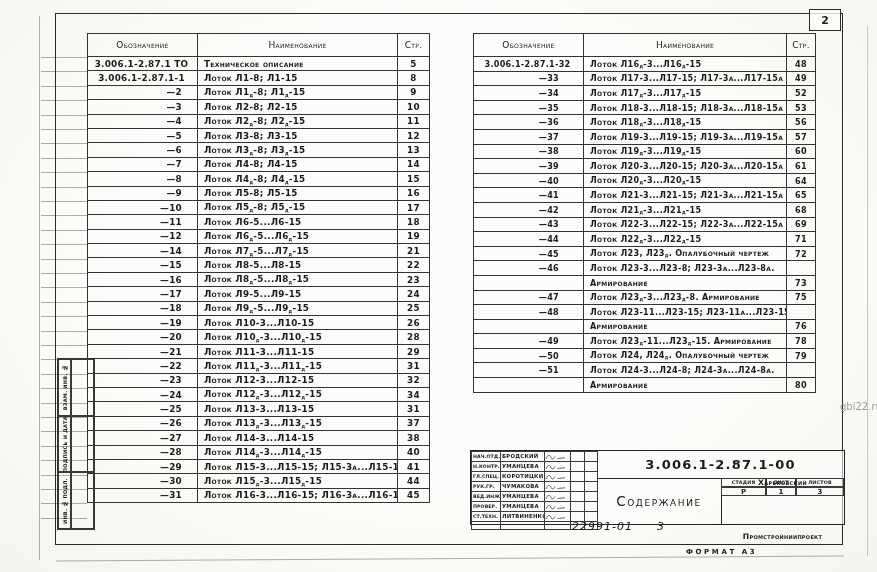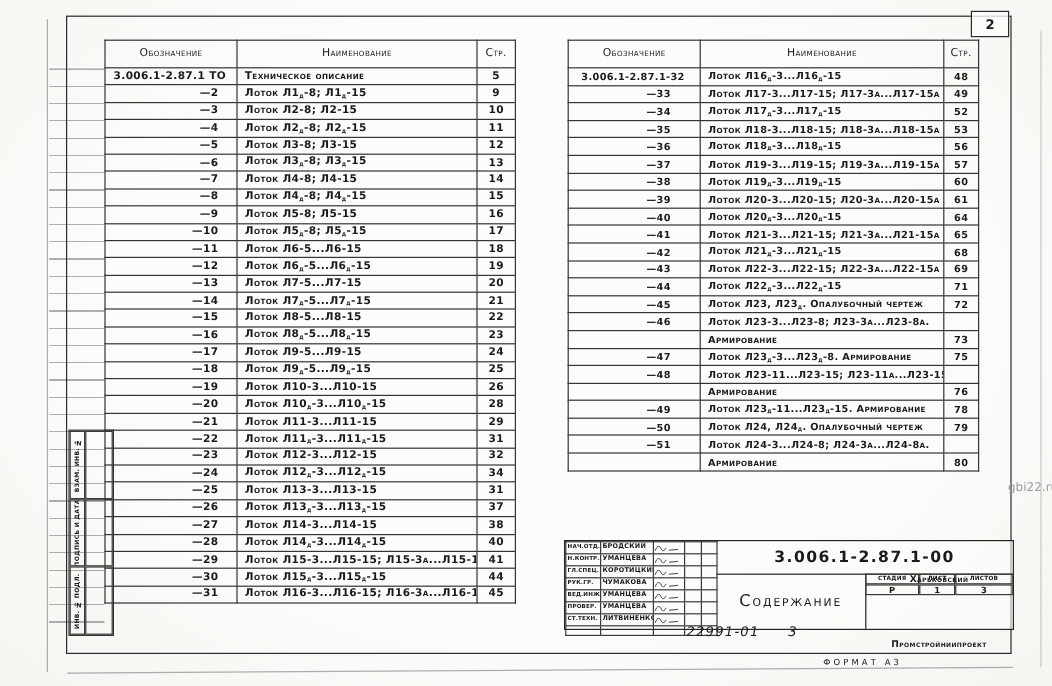--- a/index.html
+++ b/index.html
@@ -62,21 +62,21 @@
   .mini > div{border:1px solid #3a3a3a;display:flex;align-items:center;justify-content:center;overflow:hidden;}
   .mini .lab{font-size:4.8px;text-transform:uppercase;font-weight:bold;letter-spacing:.2px;}
   .mini .val{font-size:7px;font-weight:bold;}
   .org{position:absolute;left:250px;top:45px;width:123px;height:28px;
     display:flex;flex-direction:column;align-items:center;justify-content:center;
     font-size:7.6px;line-height:8.6px;font-variant:small-caps;font-weight:bold;letter-spacing:.3px;gap:45px;}
 
   
   .jobnum{position:absolute;left:572px;top:520px;font-style:italic;font-size:11px;letter-spacing:1px;font-weight:normal;}
   .jobnum .b{margin-left:24px;}
-  .format{position:absolute;left:686px;top:548px;font-size:7px;letter-spacing:2.6px;font-weight:normal;text-transform:uppercase;}
+  .format{position:absolute;left:686px;top:548px;font-size:7px;letter-spacing:2.6px;font-weight:bold;text-transform:uppercase;}
   .watermark{position:absolute;left:840px;top:401px;font-size:10px;color:#9c9c9c;}
 </style>
 </head>
 <body>
 
 <div class="sheet">
 
   <div class="edgeL"></div>
   <div class="edgeR"></div>
   <div class="cutB"></div>
@@ -101,20 +101,25 @@
         <th>Стр.</th>
       </tr>
     </thead>
     <tbody>
         <tr>
           <td class="cd full">3.006.1-2.87.1 ТО</td>
           <td class="cn">Техническое описание</td>
           <td class="cp">5</td>
         </tr>
         <tr>
+          <td class="cd full">3.006.1-2.87.1-1</td>
+          <td class="cn">Лоток Л1-8; Л1-15</td>
+          <td class="cp">8</td>
+        </tr>
+        <tr>
           <td class="cd">—2</td>
           <td class="cn">Лоток Л1<sub>д</sub>-8; Л1<sub>д</sub>-15</td>
           <td class="cp">9</td>
         </tr>
         <tr>
           <td class="cd">—3</td>
           <td class="cn">Лоток Л2-8; Л2-15</td>
           <td class="cp">10</td>
         </tr>
         <tr>
@@ -154,25 +159,20 @@
         </tr>
         <tr>
           <td class="cd">—11</td>
           <td class="cn">Лоток Л6-5...Л6-15</td>
           <td class="cp">18</td>
         </tr>
         <tr>
           <td class="cd">—12</td>
           <td class="cn">Лоток Л6<sub>д</sub>-5...Л6<sub>д</sub>-15</td>
           <td class="cp">19</td>
-        </tr>
-        <tr>
-          <td class="cd">—13</td>
-          <td class="cn">Лоток Л7-5...Л7-15</td>
-          <td class="cp">20</td>
         </tr>
         <tr>
           <td class="cd">—14</td>
           <td class="cn">Лоток Л7<sub>д</sub>-5...Л7<sub>д</sub>-15</td>
           <td class="cp">21</td>
         </tr>
         <tr>
           <td class="cd">—15</td>
           <td class="cn">Лоток Л8-5...Л8-15</td>
           <td class="cp">22</td>

